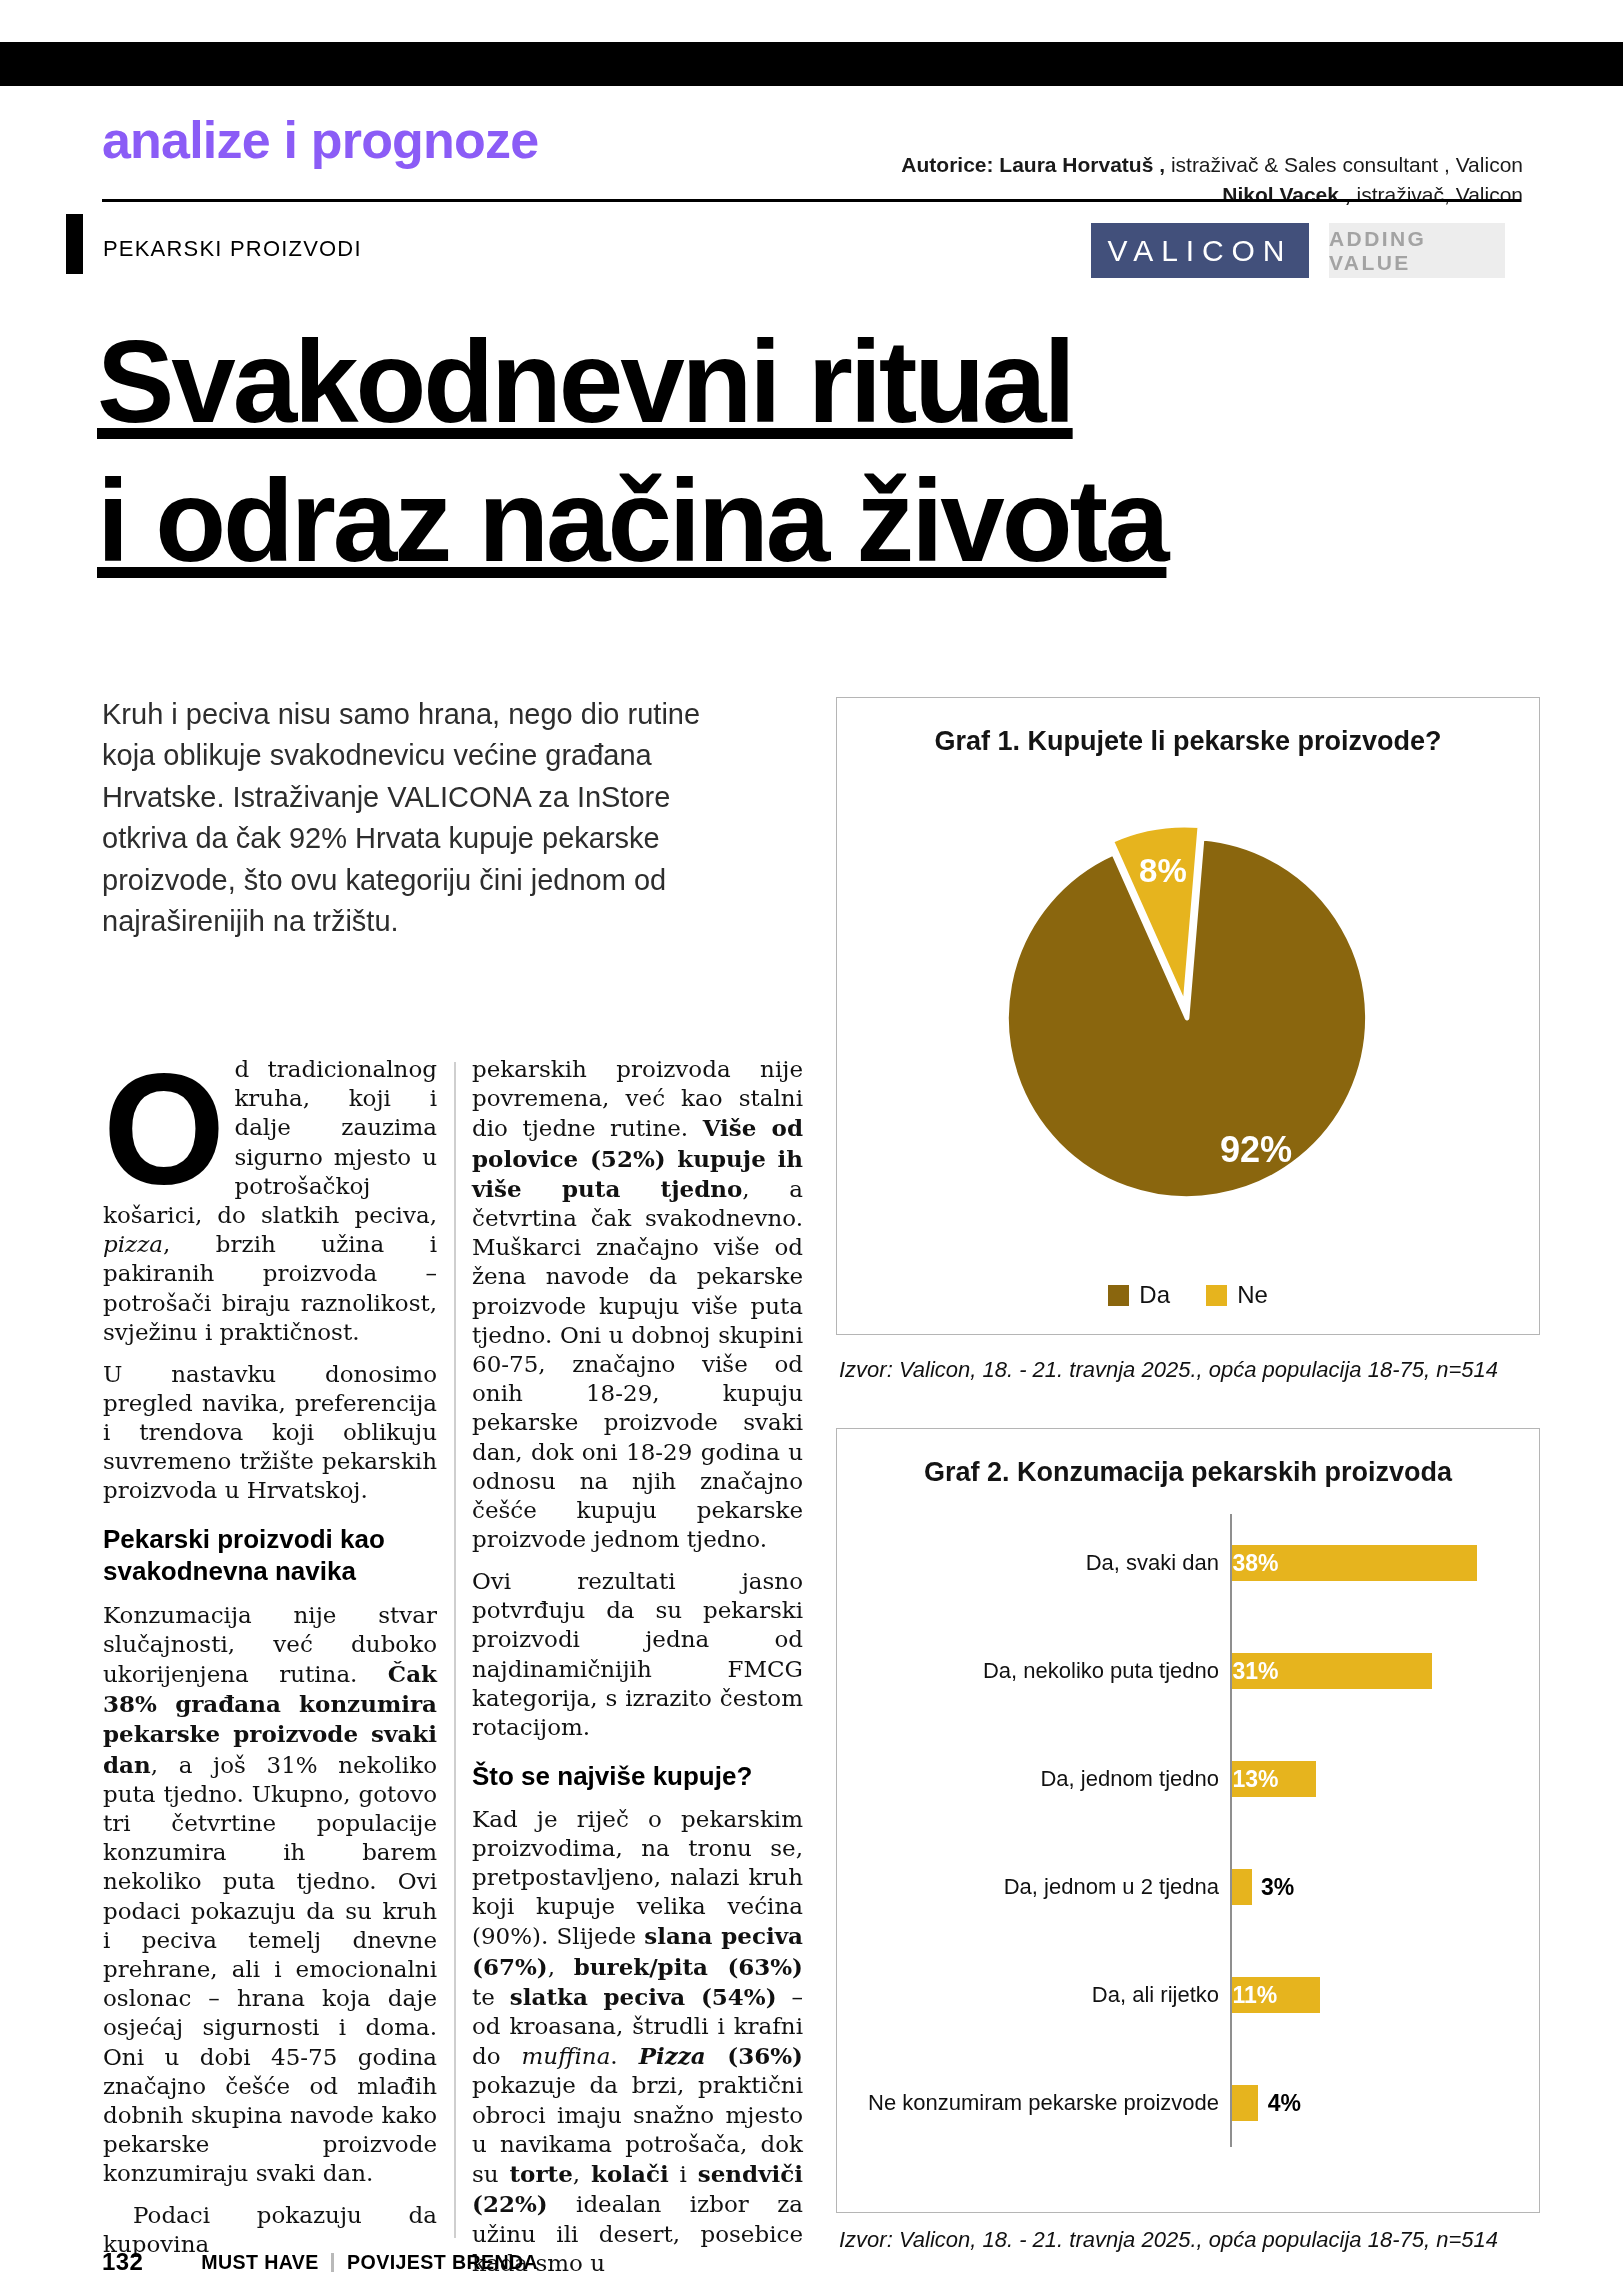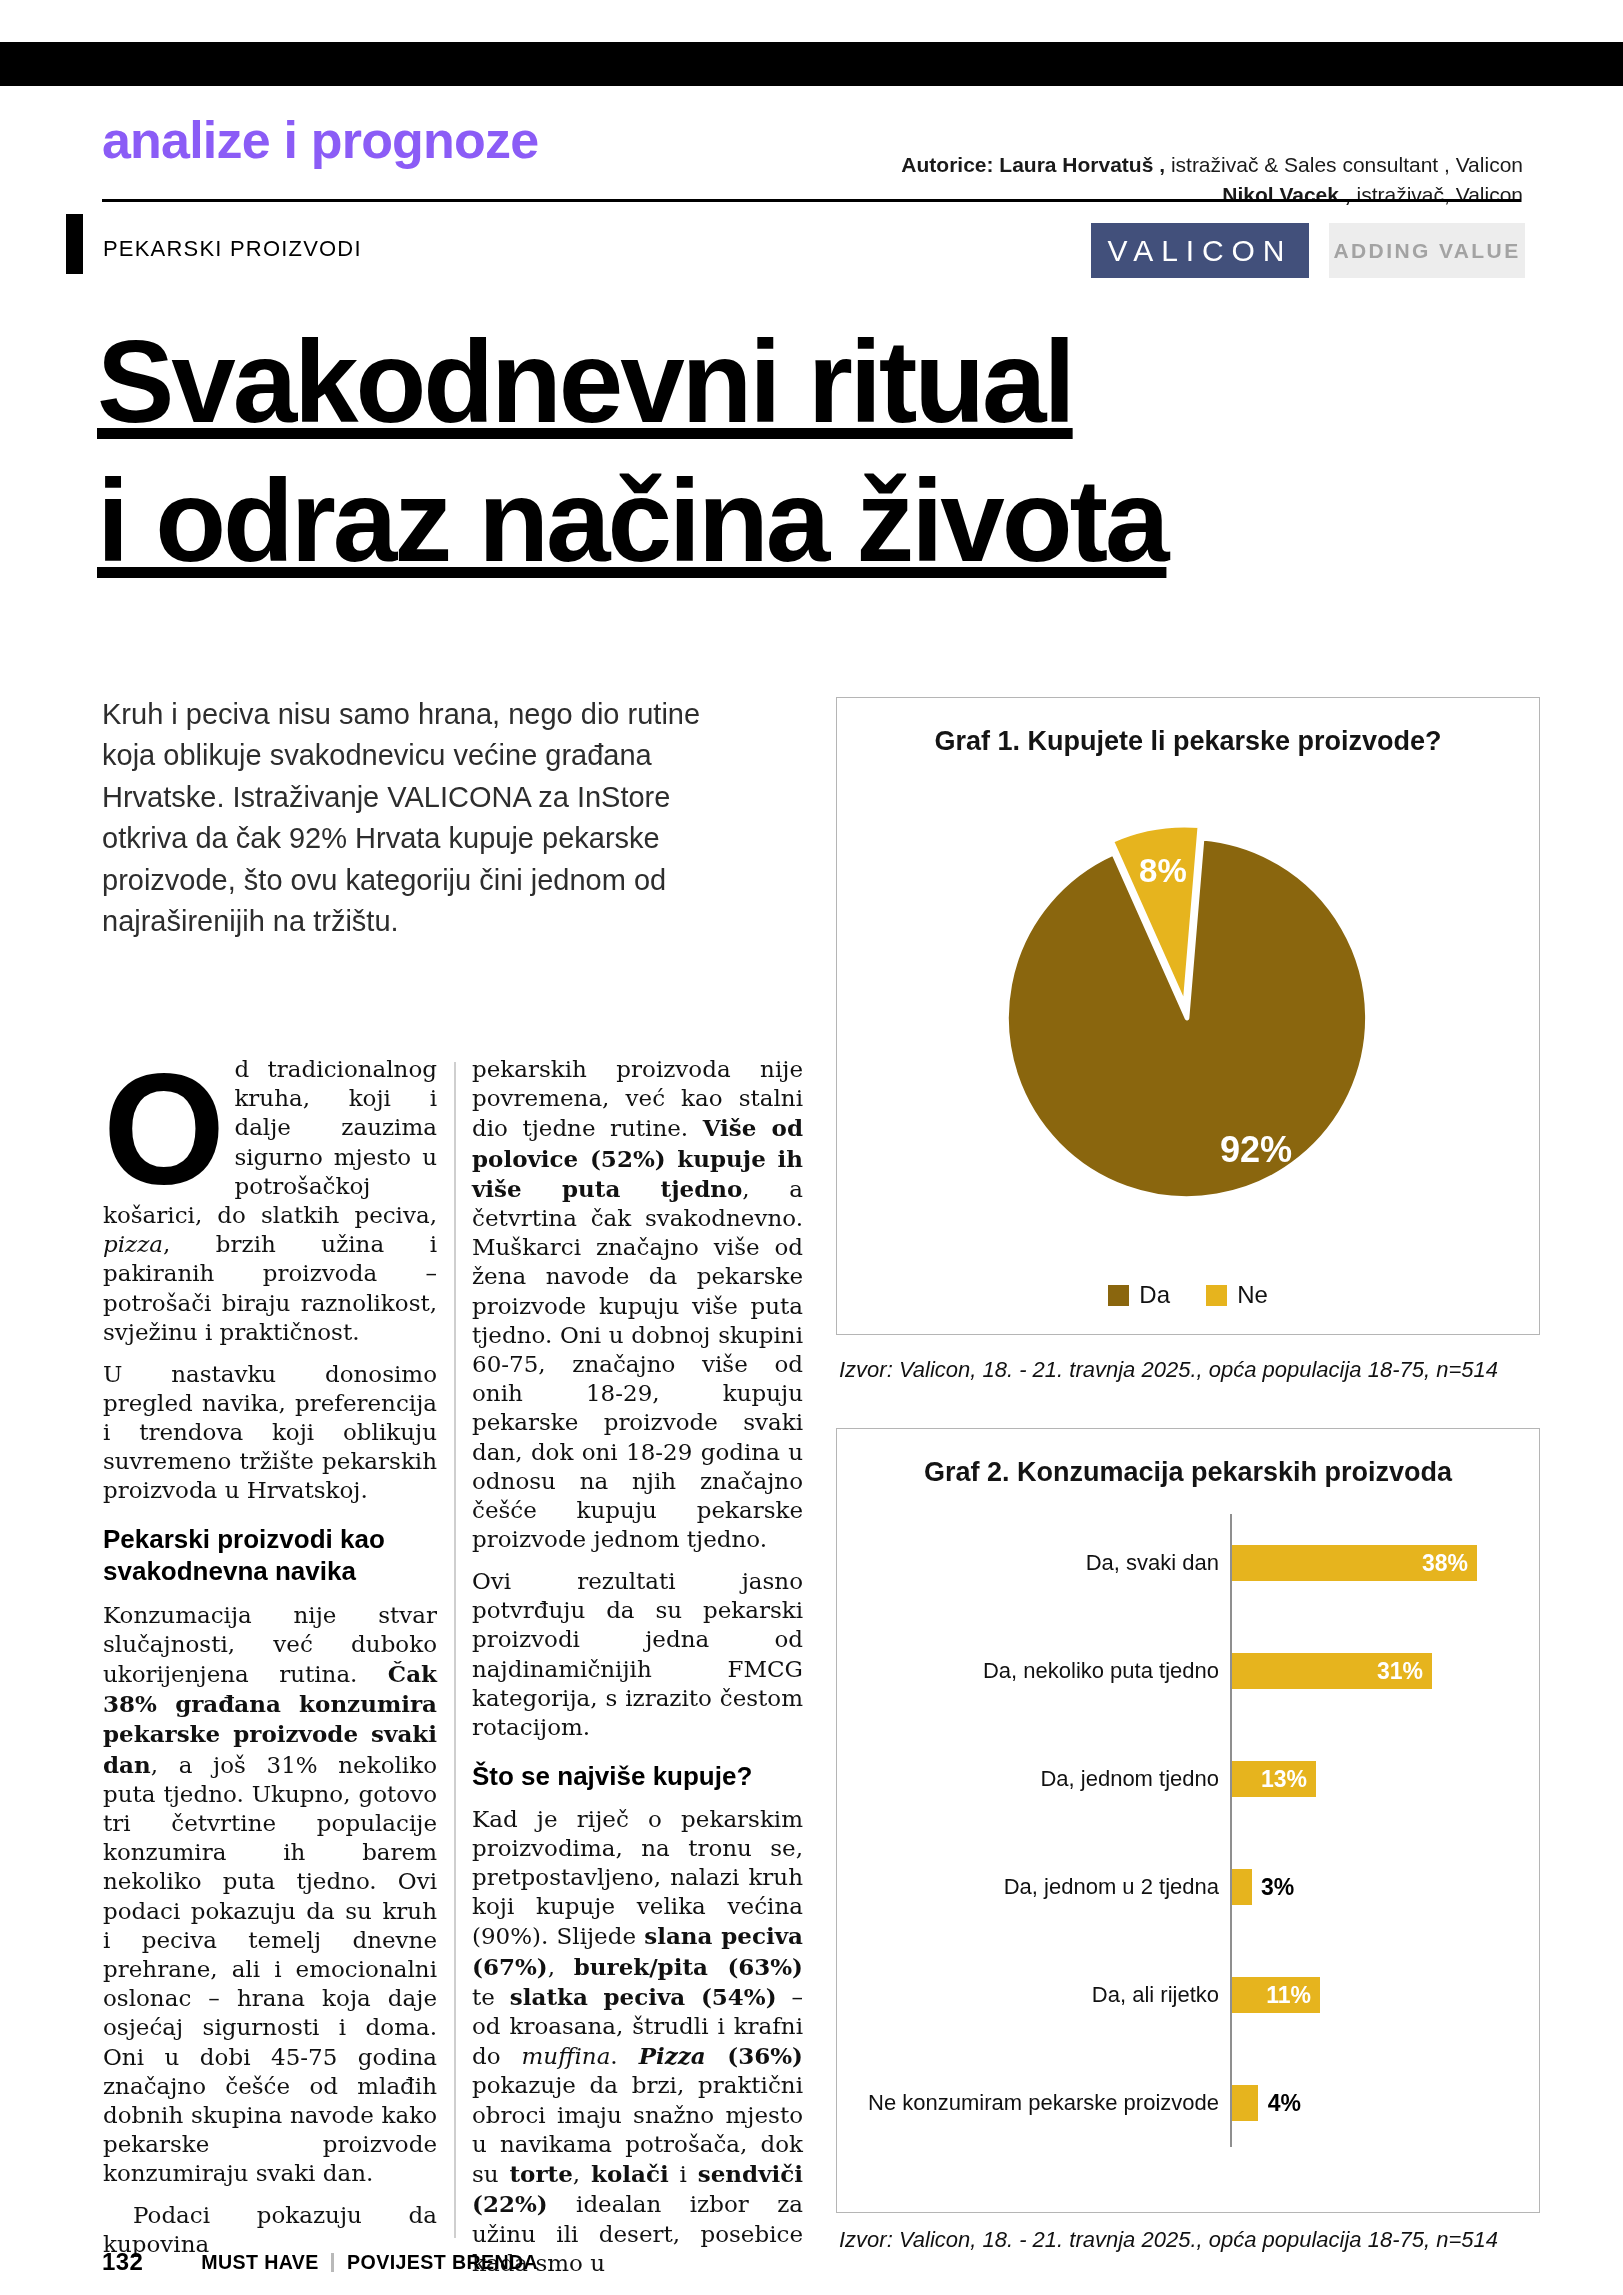--- a/index.html
+++ b/index.html
@@ -10,42 +10,42 @@
   }
   .topbar { position:absolute; left:0; top:42px; width:100%; height:44px; background:#000; }
   .kicker { position:absolute; left:102px; top:110px; font-size:52px; font-weight:800; letter-spacing:-0.8px; color:#8b5cf6; }
   .authors { position:absolute; right:100px; top:130px; text-align:right; font-size:21px; line-height:1.45; color:#1a1a1a;margin-top:20px; }
   .authors .b { font-weight:700; }
   .header-rule { position:absolute; left:102px; top:199px; width:1419px; height:3.1px; background:#000; }
   .section-tick { position:absolute; left:66px; top:214px; width:16.5px; height:60px; background:#000; }
   .section-label { position:absolute; left:103px; top:236px; font-size:22px; letter-spacing:1.2px; color:#000; }
   .logo-box { position:absolute; left:1091px; top:223px; width:218px; height:55px; display:flex; align-items:center; justify-content:center;
               color:#fff; font-size:30px; letter-spacing:7.9px; font-weight:400; }
-  .logo-tagline { position:absolute; left:1329px; top:223px; width:196px; height:55px; background:#ededed; display:flex; align-items:center; justify-content:center;
+  .logo-tagline { position:absolute; left:1329px; top:223px; width:176px; height:55px; background:#ededed; display:flex; align-items:center; justify-content:center;
               font-size:21px; font-weight:700; letter-spacing:2.4px; }
   .headline { position:absolute; left:97px; top:313px; font-size:116px; font-weight:900; letter-spacing:-3.1px; line-height:1.2; color:#000;text-decoration:underline; }
   .intro { position:absolute; left:102px; top:694px; width:657px; font-size:29px; line-height:1.43; color:#2d2d2d; }
 
   .chart-box { position:absolute; left:836px; width:704px; border:1.6px solid #b5b5b5; background:#fff; }
   #graf1 { top:697px; height:638px; }
   #graf2 { top:1428px; height:785px; }
   .chart-title { position:absolute; left:0; right:0; top:28px; text-align:center; font-size:27px; font-weight:700; color:#141414; }
   .pie-svg { position:absolute; left:146px; top:116px; }
   .legend { position:absolute; left:0; right:0; top:583px; display:flex; justify-content:center; gap:36px; align-items:center; font-size:24px; color:#111; }
   .legend-item { display:flex; align-items:center; gap:10.2px; }
   .swatch { width:21px; height:21px; }
   .chart-source { position:absolute; left:839px; font-size:22px; font-style:italic; color:#111; }
   #graf1-source { top:1357px; }
   #graf2-source { top:2227px; }
 
   .bar-rows { position:absolute; left:0; top:80px; right:12.6px; }
   .bar-row { display:flex; align-items:center; height:108px; }
   .bar-label { width:393px; padding-right:11px; text-align:right; font-size:22px; color:#111; flex:none; }
   .bar-track { position:relative; flex:1; height:36px; display:flex; align-items:center; }
-  .bar { height:36px; margin-left:2.4px; display:flex; align-items:center; justify-content:flex-end; }
+  .bar { height:36px; margin-left:2.4px; display:flex; align-items:center; justify-content:flex-start; }
   .bar-val { font-weight:700; font-size:23px; white-space:nowrap; }
   .bar-val.inside { color:#fff; padding-right:9.4px; }
   .bar-val.outside { color:#000; margin-left:9.4px; }
   .axis-line { position:absolute; left:393px; top:85px; width:2.4px; height:633px; background:#8f8f8f; }
 
   .article-col { position:absolute; top:1055px; font-family:"DejaVu Serif","Liberation Serif",serif;
                  font-size:23px; line-height:1.27; text-align:justify; color:#111; }
   #col1 { left:103px; width:334px; }
   #col2 { left:472px; width:331px; }
   .col-divider { position:absolute; left:454px; top:1062px; width:1.6px; height:1176px; background:#cfcfcf; }

